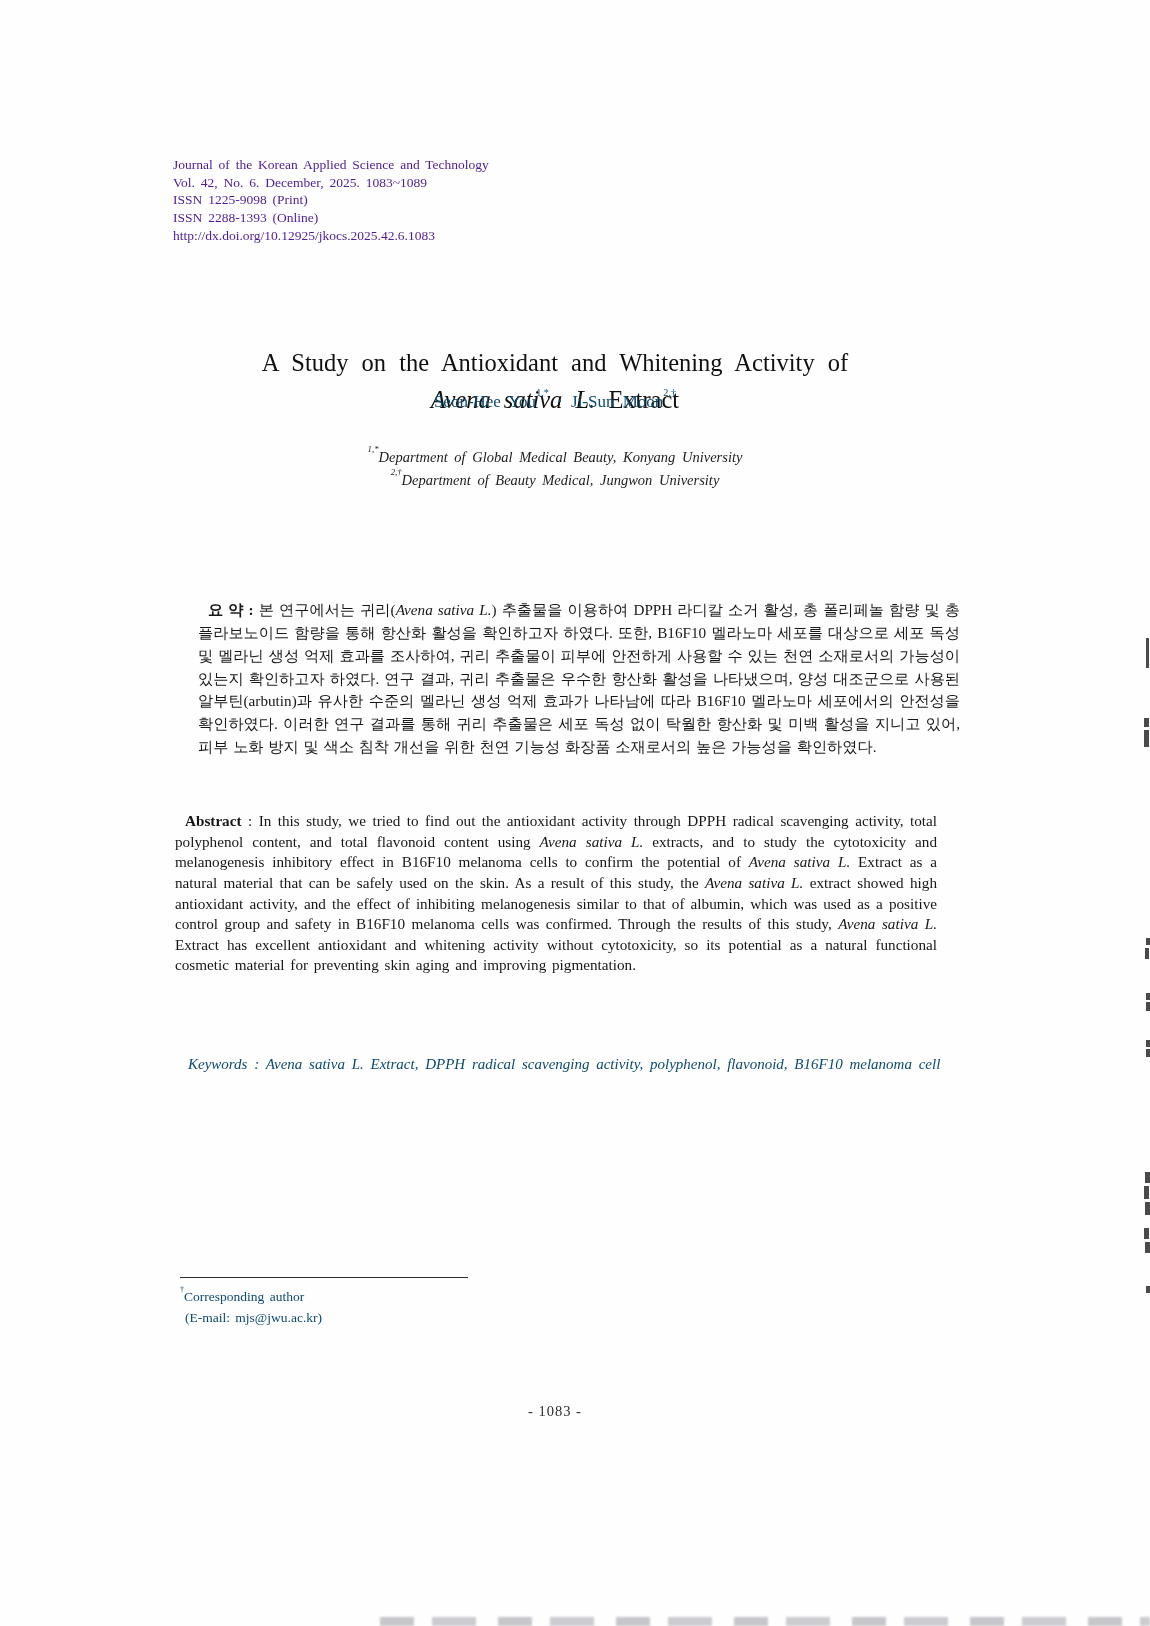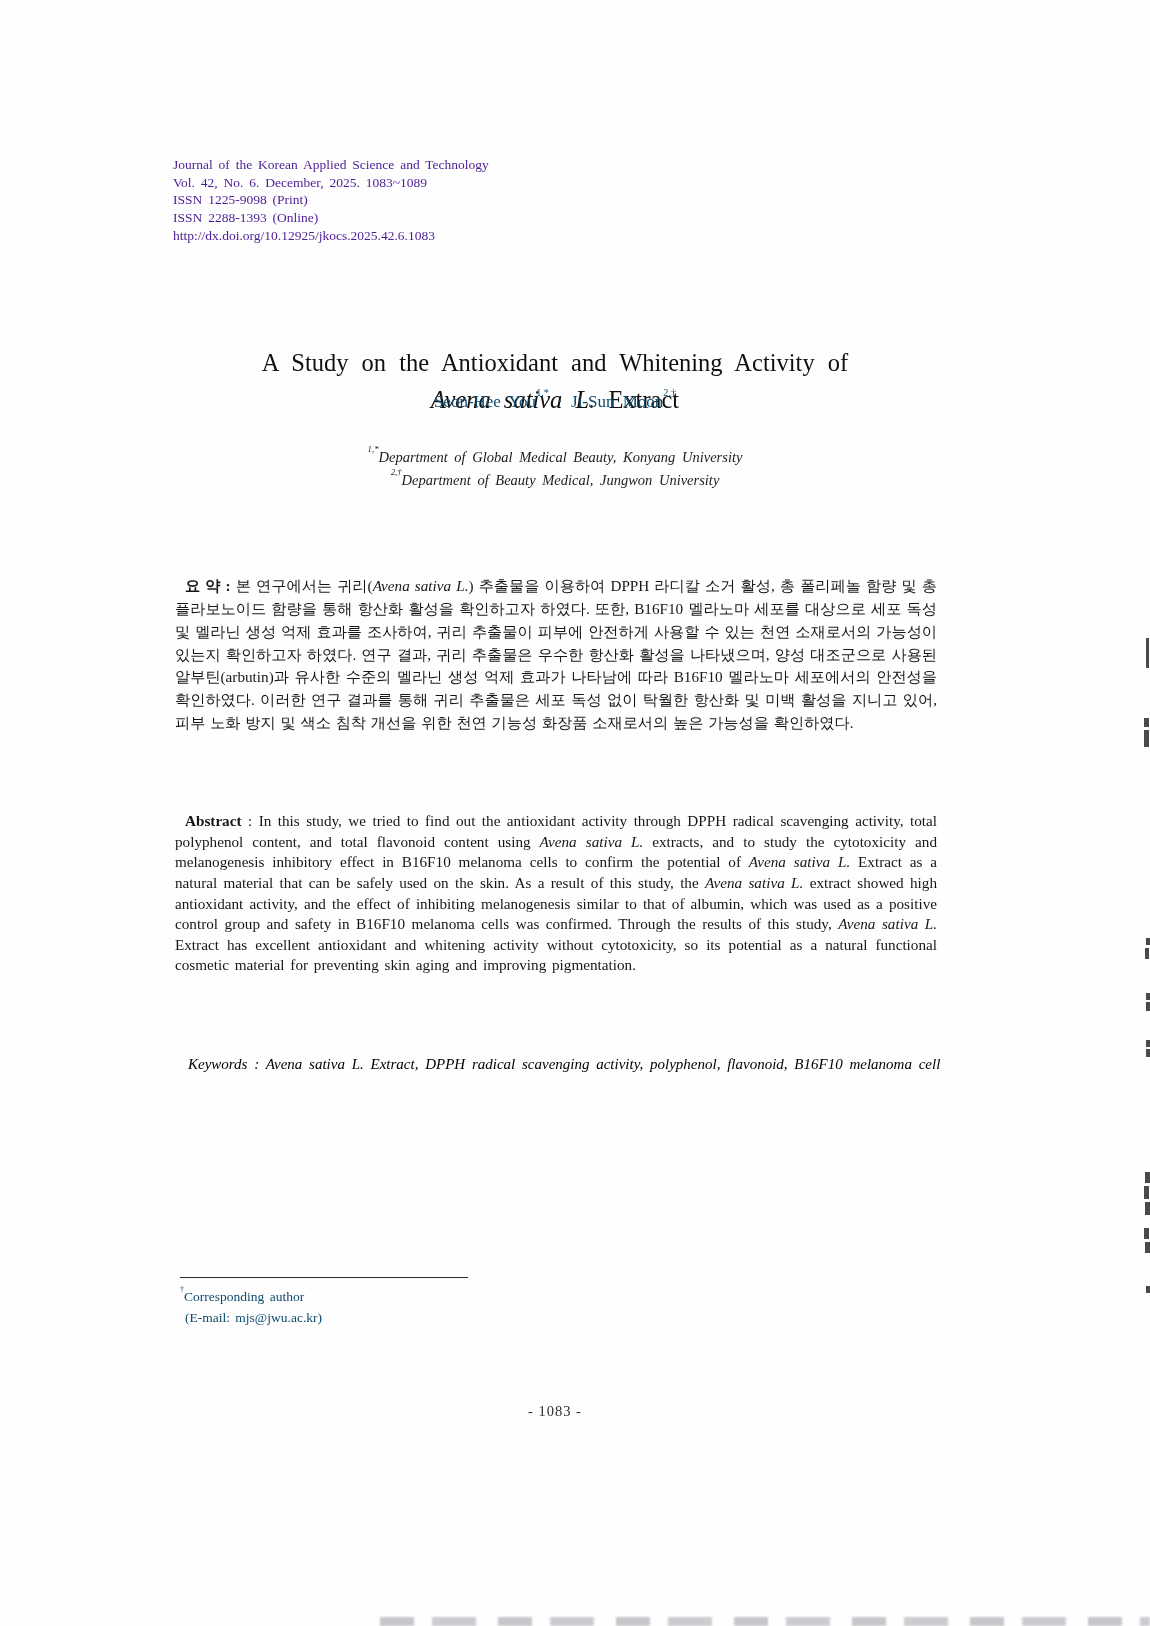--- a/index.html
+++ b/index.html
@@ -31,26 +31,26 @@
   .affil{
     left:175px;top:446px;width:760px;
     font-size:14.5px;font-style:italic;text-align:center;
     line-height:23px;word-spacing:3px;color:#1c1c1c;
   }
   .hist{word-spacing:6px;}
   .para{
     left:175px;width:762px;
     font-size:15.2px;text-align:justify;color:#161616;
   }
-  .kr{top:560px;line-height:22.8px;text-indent:10px;word-spacing:1px;}
+  .kr{top:584px;line-height:22.8px;text-indent:10px;word-spacing:1px;margin-left:23px;}
   .en{top:796px;line-height:20.6px;text-indent:10px;word-spacing:2px;}
   .kw{
     left:188px;top:1038px;width:756px;
     font-size:15px;font-style:italic;line-height:23px;
-    padding-left:92px;text-indent:-92px;word-spacing:3px;color:#000000;
+    padding-left:92px;text-indent:-92px;word-spacing:3px;color:#0c4a6e;
   }
   .foot-rule{
     left:180px;top:1277px;width:288px;height:0;
     border-top:1.7px solid #2c2c2c;
   }
   .foot{
     left:180px;top:1286px;width:420px;
     font-size:13.5px;line-height:21px;color:#0c4a6e;word-spacing:2px;
   }
   .foot .email{padding-left:5px;}

